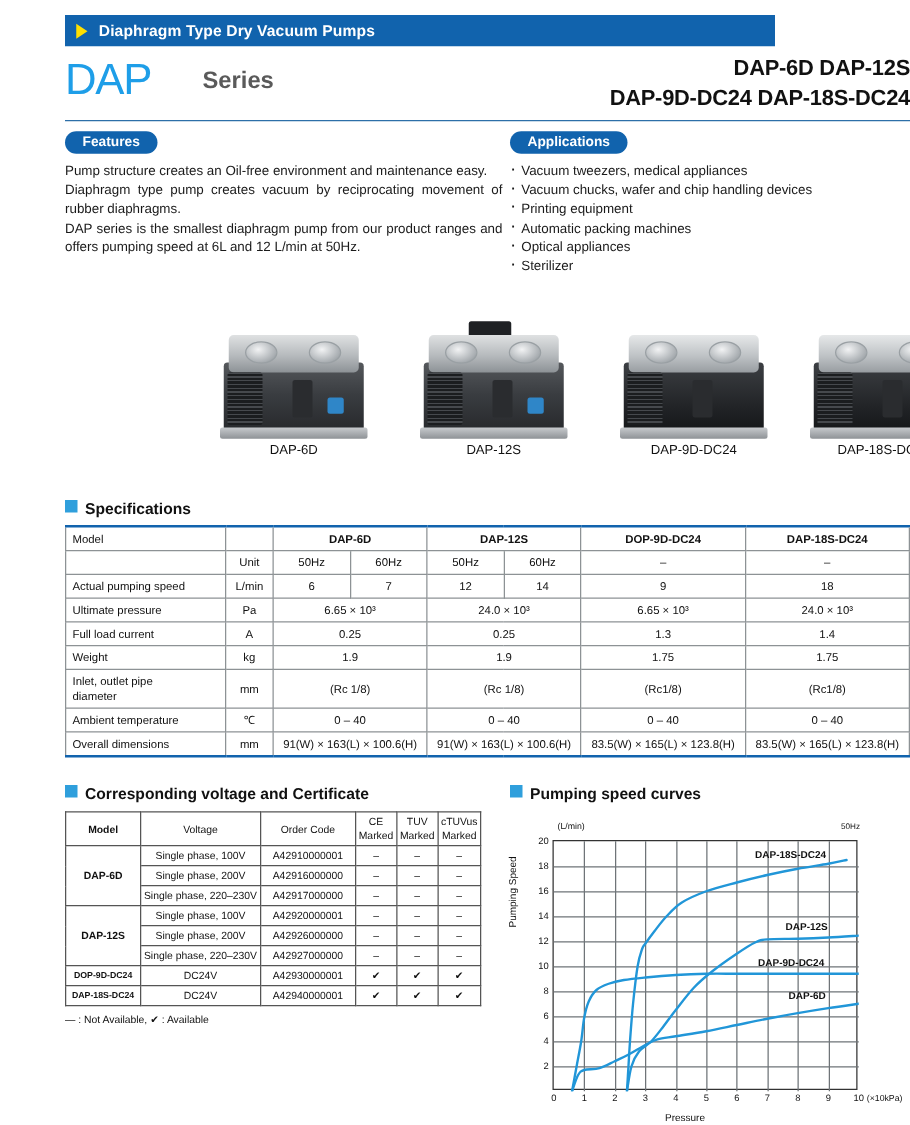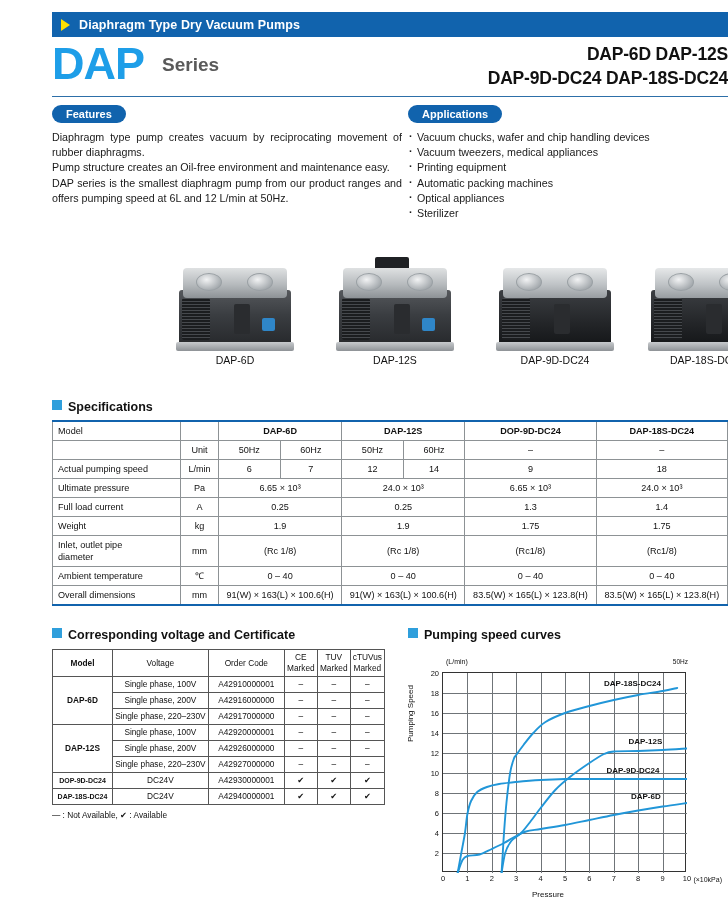--- a/index.html
+++ b/index.html
@@ -8,42 +8,42 @@
     background: #ffffff;
     font-family: "Liberation Sans", sans-serif;
     color: #1a1a1a;
     overflow: hidden;
   }
   .page { position: relative; width: 728px; height: 900px; }
 
   
   .topbar {
     position: absolute; left: 52px; top: 12px;
-    width: 676px; height: 25px;
+    width: 568px; height: 25px;
     background: #1163ad;
     display: flex; align-items: center;
   }
   .topbar .tri {
     width: 0; height: 0; margin-left: 9px; margin-right: 9px;
     border-left: 9px solid #ffe000;
     border-top: 6px solid transparent;
     border-bottom: 6px solid transparent;
   }
   .topbar .ttl {
     color: #ffffff; font-size: 12.5px; font-weight: bold;
     letter-spacing: .1px;
   }
 
   
   .titleblock {
     position: absolute; left: 52px; top: 42px; width: 676px; height: 52px;
   }
   .dap {
     position: absolute; left: 0; top: -4px;
-    font-size: 45px; font-weight: bold; color: #1e9ee8;
+    font-size: 35px; font-weight: normal; color: #1e9ee8;
     letter-spacing: -1px; line-height: 52px;
   }
   .series {
     position: absolute; left: 110px; top: 12px;
     font-size: 19px; font-weight: bold; color: #5a5a5a;
   }
   .models {
     position: absolute; right: 0; top: 0; text-align: right;
   }
   .models div {
@@ -224,31 +224,31 @@
     <div class="models">
       <div>DAP-6D  DAP-12S</div>
       <div>DAP-9D-DC24  DAP-18S-DC24</div>
     </div>
   </div>
   <div class="ruleline"></div>
 
   <div class="features">
     <span class="pill">Features</span>
     <div class="bodytext" id="features-text">
+        <div>Pump structure creates an Oil-free environment and maintenance easy.</div>
         <div>Diaphragm type pump creates vacuum by reciprocating movement of rubber diaphragms.</div>
-        <div>Pump structure creates an Oil-free environment and maintenance easy.</div>
         <div>DAP series is the smallest diaphragm pump from our product ranges and offers pumping speed at 6L and 12 L/min at 50Hz.</div>
       </div>
   </div>
 
   <div class="applications">
     <span class="pill">Applications</span>
     <ul class="applist" id="app-list">
+        <li>Vacuum tweezers, medical appliances</li>
         <li>Vacuum chucks, wafer and chip handling devices</li>
-        <li>Vacuum tweezers, medical appliances</li>
         <li>Printing equipment</li>
         <li>Automatic packing machines</li>
         <li>Optical appliances</li>
         <li>Sterilizer</li>
       </ul>
   </div>
 
   <div class="photos" id="photos">
       <div class="photo" style="left: 108px;">
         <div class="art">

